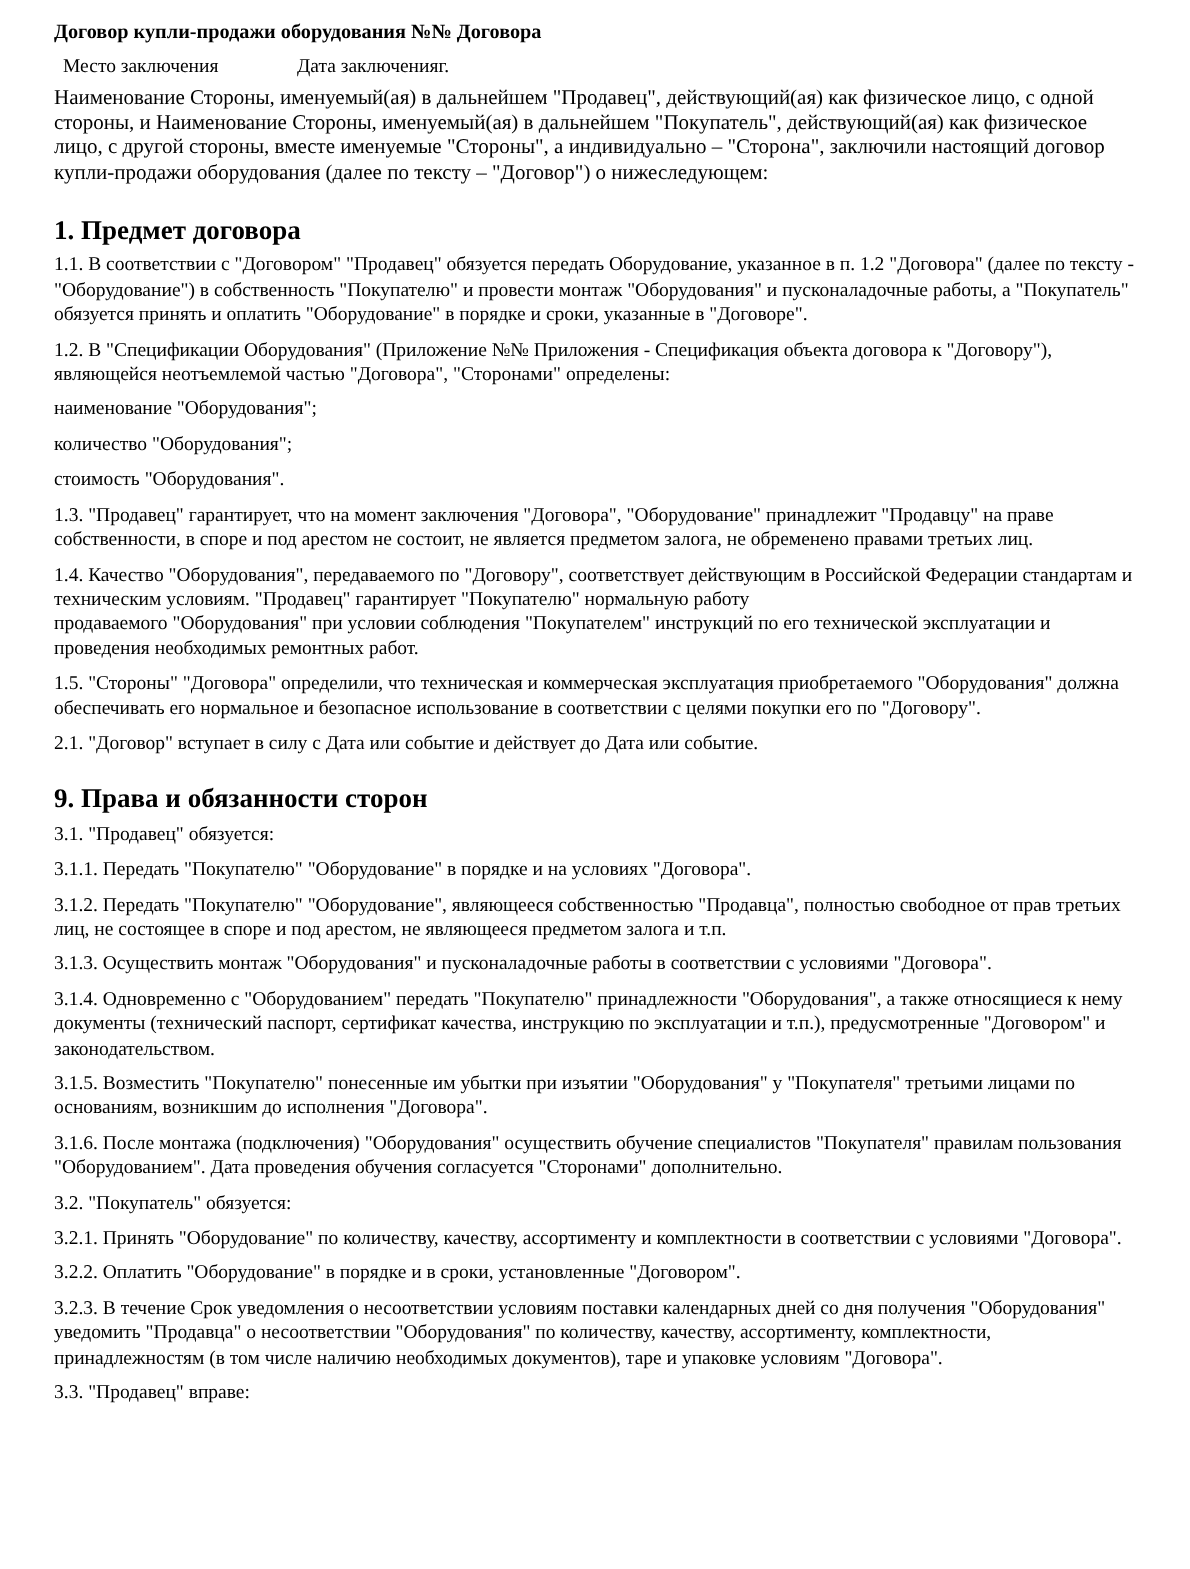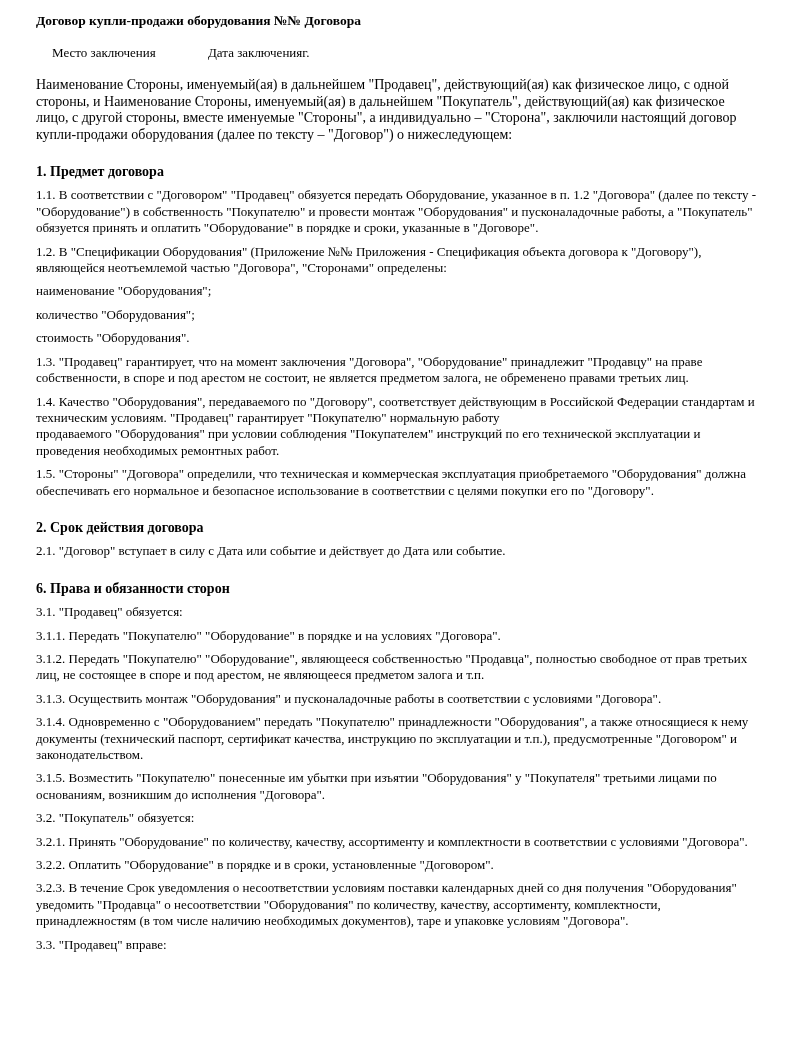--- a/index.html
+++ b/index.html
@@ -23,33 +23,33 @@
   }
   .doc-title {
     font-size: 13.5px;
     line-height: 17px;
     font-weight: bold;
     margin: 0 0 7px 0;
   }
   .meta-line {
     font-size: 13px;
     line-height: 16.4px;
-    margin: 16px;
+    margin: 6px;
   }
   .meta-place {
     display: inline-block;
     width: 156px;
   }
   .preamble {
     font-size: 14px;
     line-height: 16.4px;
     margin: 0;
   }
   .heading {
-    font-size: 14px;
+    font-size: 18px;
     line-height: 16.4px;
     font-weight: bold;
     margin: 21px 0 7px 0;
   }
   .para {
     font-size: 13px;
     line-height: 16.4px;
     margin: 7px 0;
     white-space: pre-wrap;
   }
@@ -68,28 +68,28 @@
       <p class="heading">1. Предмет договора</p>
       <p class="para">1.1. В соответствии с "Договором" "Продавец" обязуется передать Оборудование, указанное в п. 1.2 "Договора" (далее по тексту - "Оборудование") в собственность "Покупателю" и провести монтаж "Оборудования" и пусконаладочные работы, а "Покупатель" обязуется принять и оплатить "Оборудование" в порядке и сроки, указанные в "Договоре".</p>
       <p class="para">1.2. В "Спецификации Оборудования" (Приложение №№ Приложения - Спецификация объекта договора к "Договору"), являющейся неотъемлемой частью "Договора", "Сторонами" определены:</p>
       <p class="para">наименование "Оборудования";</p>
       <p class="para">количество "Оборудования";</p>
       <p class="para">стоимость "Оборудования".</p>
       <p class="para">1.3. "Продавец" гарантирует, что на момент заключения "Договора", "Оборудование" принадлежит "Продавцу" на праве собственности, в споре и под арестом не состоит, не является предметом залога, не обременено правами третьих лиц.</p>
       <p class="para">1.4. Качество "Оборудования", передаваемого по "Договору", соответствует действующим в Российской Федерации стандартам и техническим условиям. "Продавец" гарантирует "Покупателю" нормальную работу
 продаваемого "Оборудования" при условии соблюдения "Покупателем" инструкций по его технической эксплуатации и проведения необходимых ремонтных работ.</p>
       <p class="para">1.5. "Стороны" "Договора" определили, что техническая и коммерческая эксплуатация приобретаемого "Оборудования" должна обеспечивать его нормальное и безопасное использование в соответствии с целями покупки его по "Договору".</p>
-      <p class="heading">2. Срок действия договора</p>
       <p class="para">2.1. "Договор" вступает в силу с Дата или событие и действует до Дата или событие.</p>
-      <p class="heading">6. Права и обязанности сторон</p>
+      <p class="heading">9. Права и обязанности сторон</p>
       <p class="para">3.1. "Продавец" обязуется:</p>
       <p class="para">3.1.1. Передать "Покупателю" "Оборудование" в порядке и на условиях "Договора".</p>
       <p class="para">3.1.2. Передать "Покупателю" "Оборудование", являющееся собственностью "Продавца", полностью свободное от прав третьих лиц, не состоящее в споре и под арестом, не являющееся предметом залога и т.п.</p>
       <p class="para">3.1.3. Осуществить монтаж "Оборудования" и пусконаладочные работы в соответствии с условиями "Договора".</p>
       <p class="para">3.1.4. Одновременно с "Оборудованием" передать "Покупателю" принадлежности "Оборудования", а также относящиеся к нему документы (технический паспорт, сертификат качества, инструкцию по эксплуатации и т.п.), предусмотренные "Договором" и законодательством.</p>
       <p class="para">3.1.5. Возместить "Покупателю" понесенные им убытки при изъятии "Оборудования" у "Покупателя" третьими лицами по основаниям, возникшим до исполнения "Договора".</p>
+      <p class="para">3.1.6. После монтажа (подключения) "Оборудования" осуществить обучение специалистов "Покупателя" правилам пользования "Оборудованием". Дата проведения обучения согласуется "Сторонами" дополнительно.</p>
       <p class="para">3.2. "Покупатель" обязуется:</p>
       <p class="para">3.2.1. Принять "Оборудование" по количеству, качеству, ассортименту и комплектности в соответствии с условиями "Договора".</p>
       <p class="para">3.2.2. Оплатить "Оборудование" в порядке и в сроки, установленные "Договором".</p>
       <p class="para">3.2.3. В течение Срок уведомления о несоответствии условиям поставки календарных дней со дня получения "Оборудования" уведомить "Продавца" о несоответствии "Оборудования" по количеству, качеству, ассортименту, комплектности, принадлежностям (в том числе наличию необходимых документов), таре и упаковке условиям "Договора".</p>
       <p class="para">3.3. "Продавец" вправе:</p>
     </div>
 </div>
 
 </body></html>

